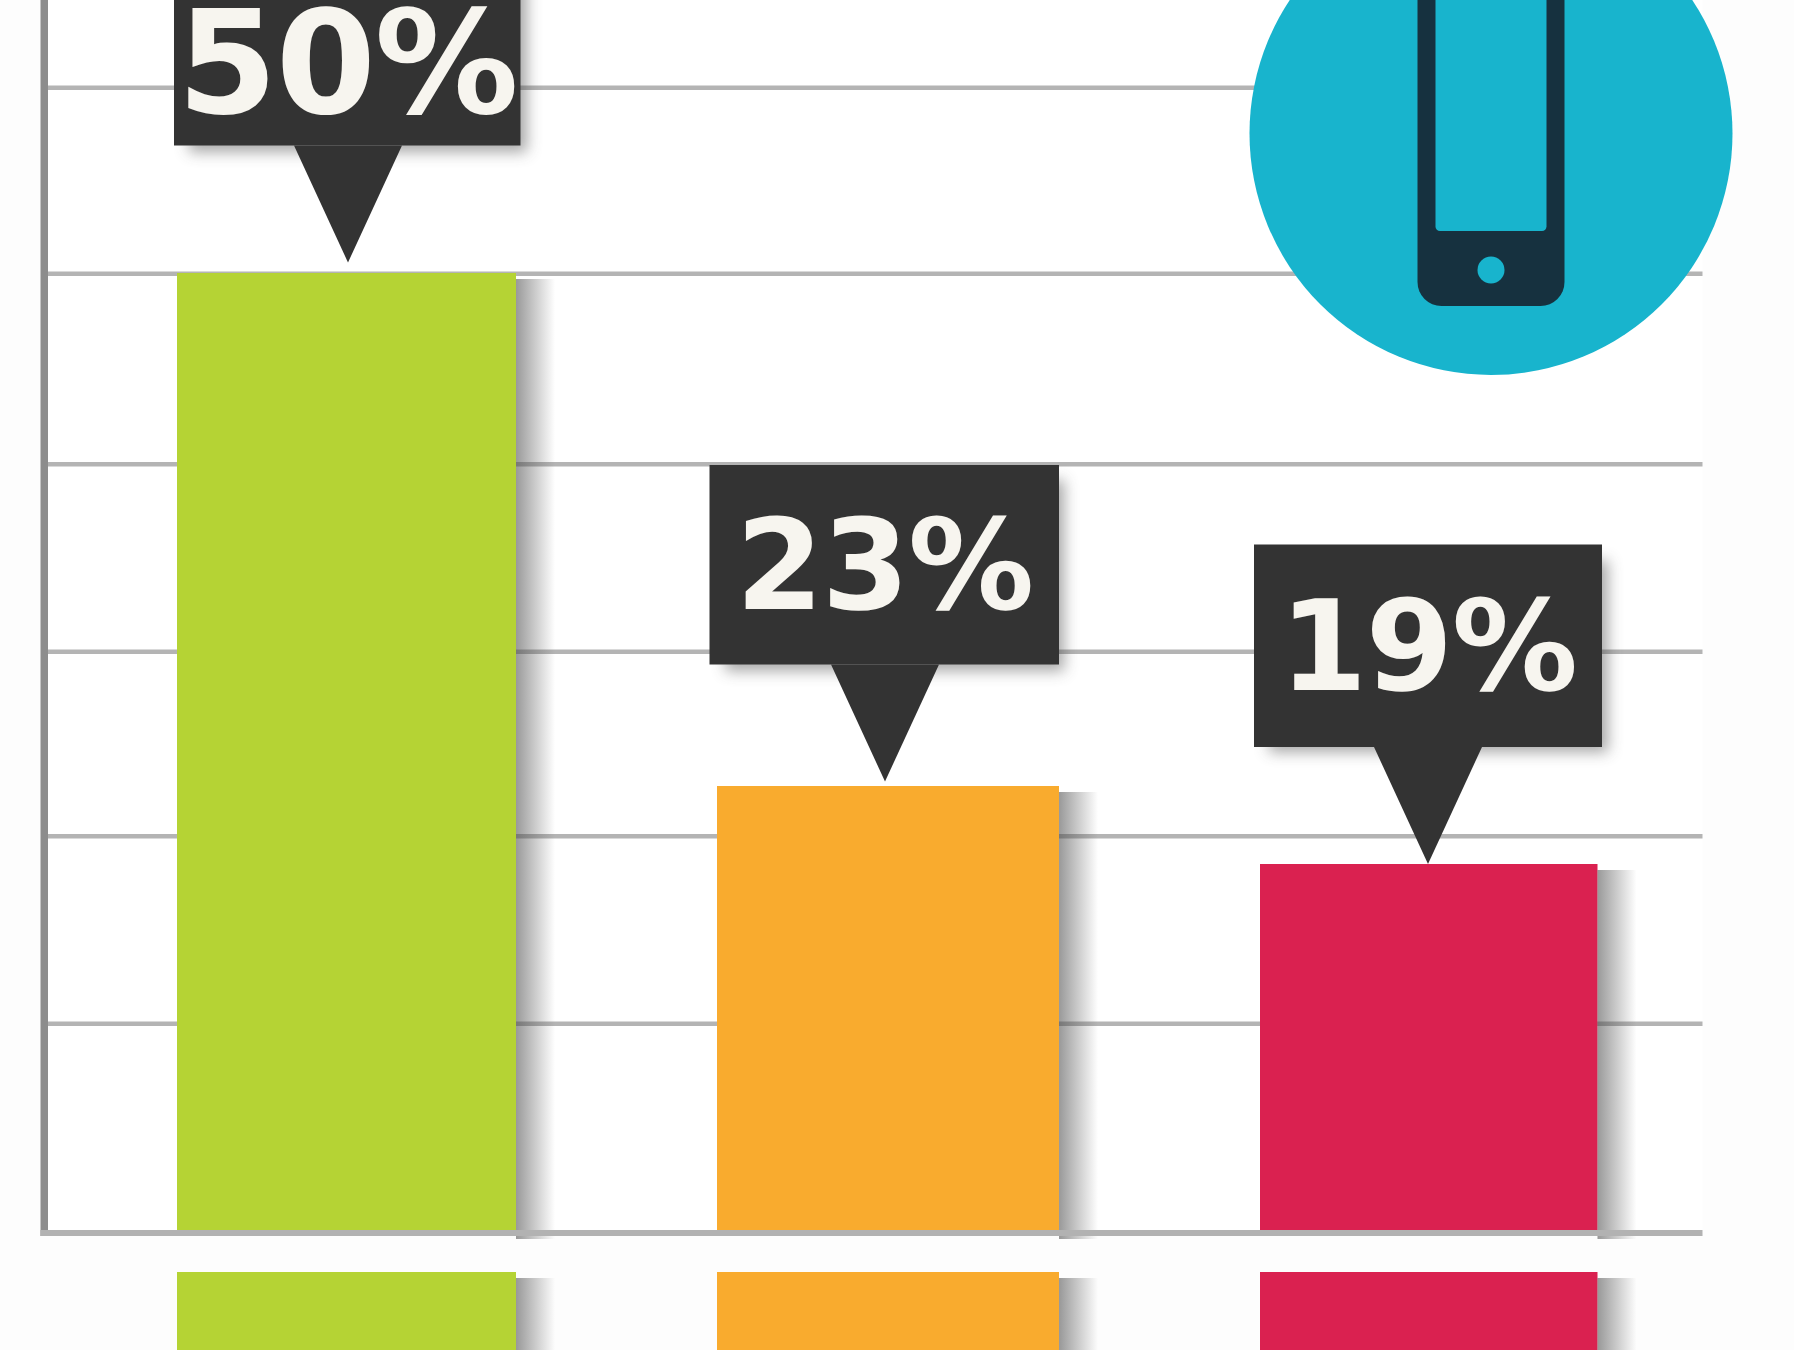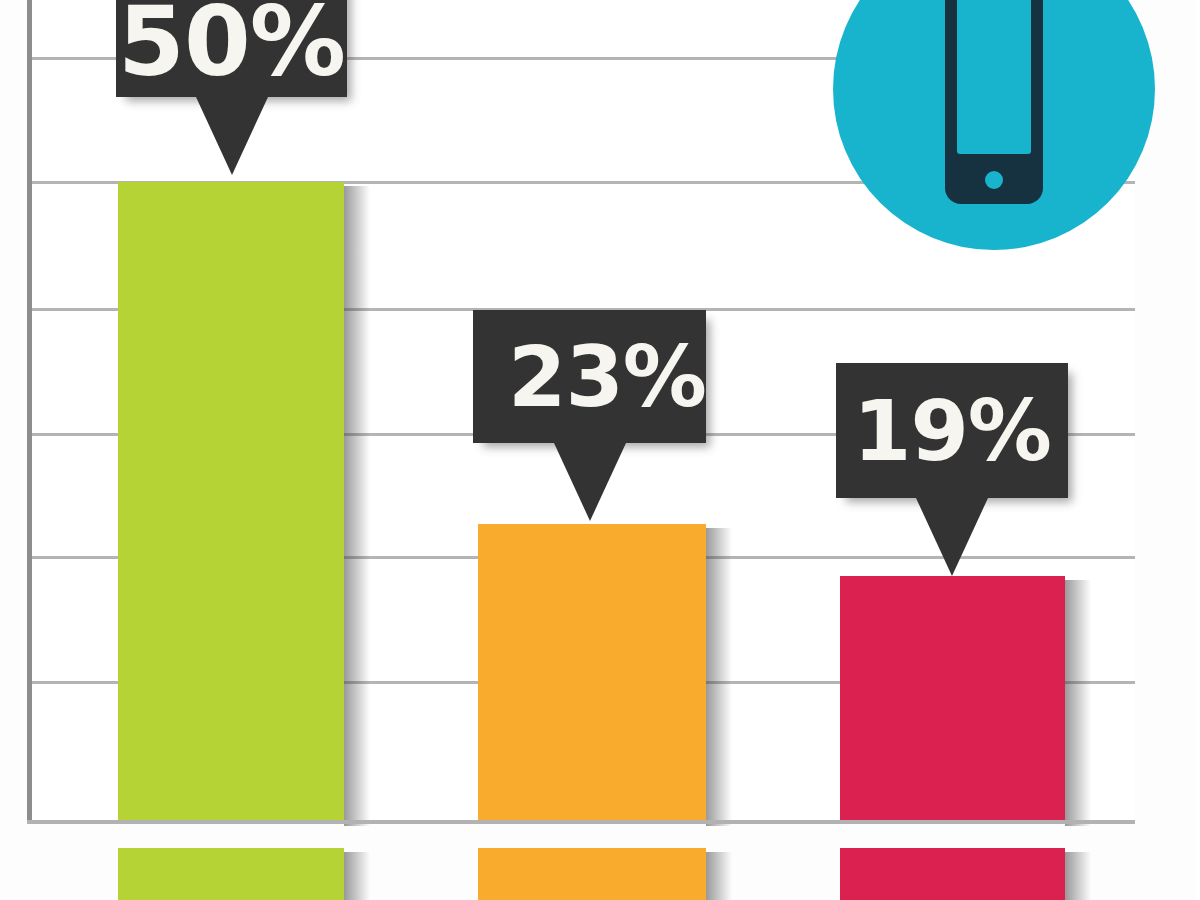--- a/index.html
+++ b/index.html
@@ -143,21 +143,21 @@
   <div class="bar" id="bar1b" style="left: 478px; top: 848px; width: 228px; height: 52px; background: rgb(249, 171, 46);"></div>
 
   <div class="bar" id="bar2b" style="left: 840px; top: 848px; width: 225px; height: 52px; background: rgb(218, 33, 80);"></div>
 
   <div class="callout" style="left: 116px; top: -52px; width: 231px; height: 149px; background: rgb(51, 51, 51);">
     <div class="callout-text" style="font-size: 96px; padding-top: 38px; color: rgb(247, 245, 239);">50%</div>
     <div class="callout-tail" style="border-top-color: rgb(51, 51, 51);"></div>
   </div>
 
   <div class="callout" style="left: 473px; top: 310px; width: 233px; height: 133px; background: rgb(51, 51, 51);">
-    <div class="callout-text" style="font-size: 84px; color: rgb(247, 245, 239); text-align: right;">23%</div>
+    <div class="callout-text" style="font-size: 84px; color: rgb(247, 245, 239);">23%</div>
     <div class="callout-tail" style="border-top-color: rgb(51, 51, 51);"></div>
   </div>
 
   <div class="callout" style="left: 836px; top: 363px; width: 232px; height: 135px; background: rgb(51, 51, 51);">
     <div class="callout-text" style="font-size: 84px; color: rgb(247, 245, 239);">19%</div>
     <div class="callout-tail" style="border-top-color: rgb(51, 51, 51);"></div>
   </div>
 
   <div class="phone-badge" id="badge" style="left: 833px; top: -72px; width: 322px; height: 322px; background: rgb(24, 180, 205);">
     <svg class="phone-svg" width="322" height="322" viewBox="0 0 322 322">

